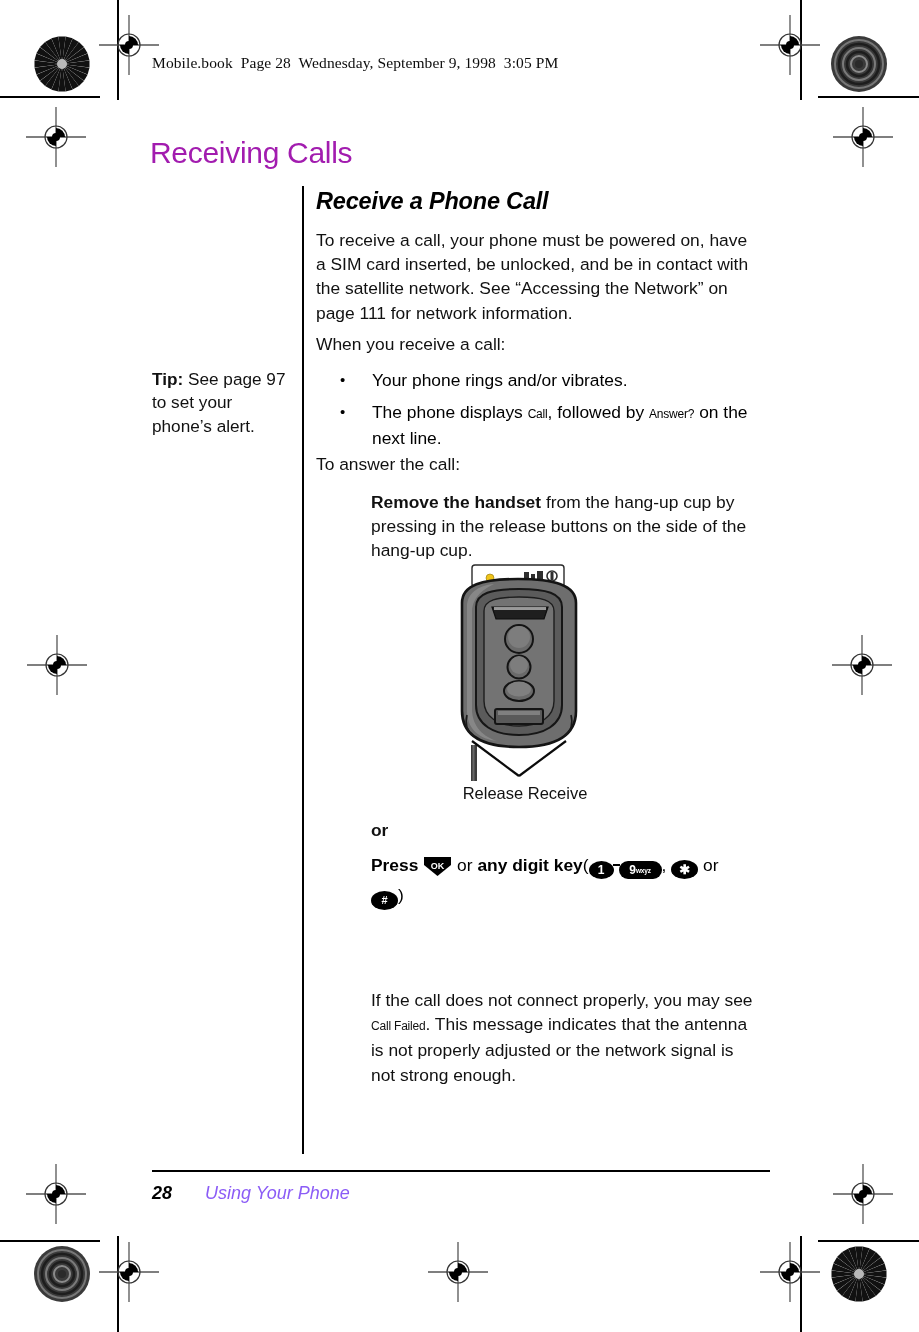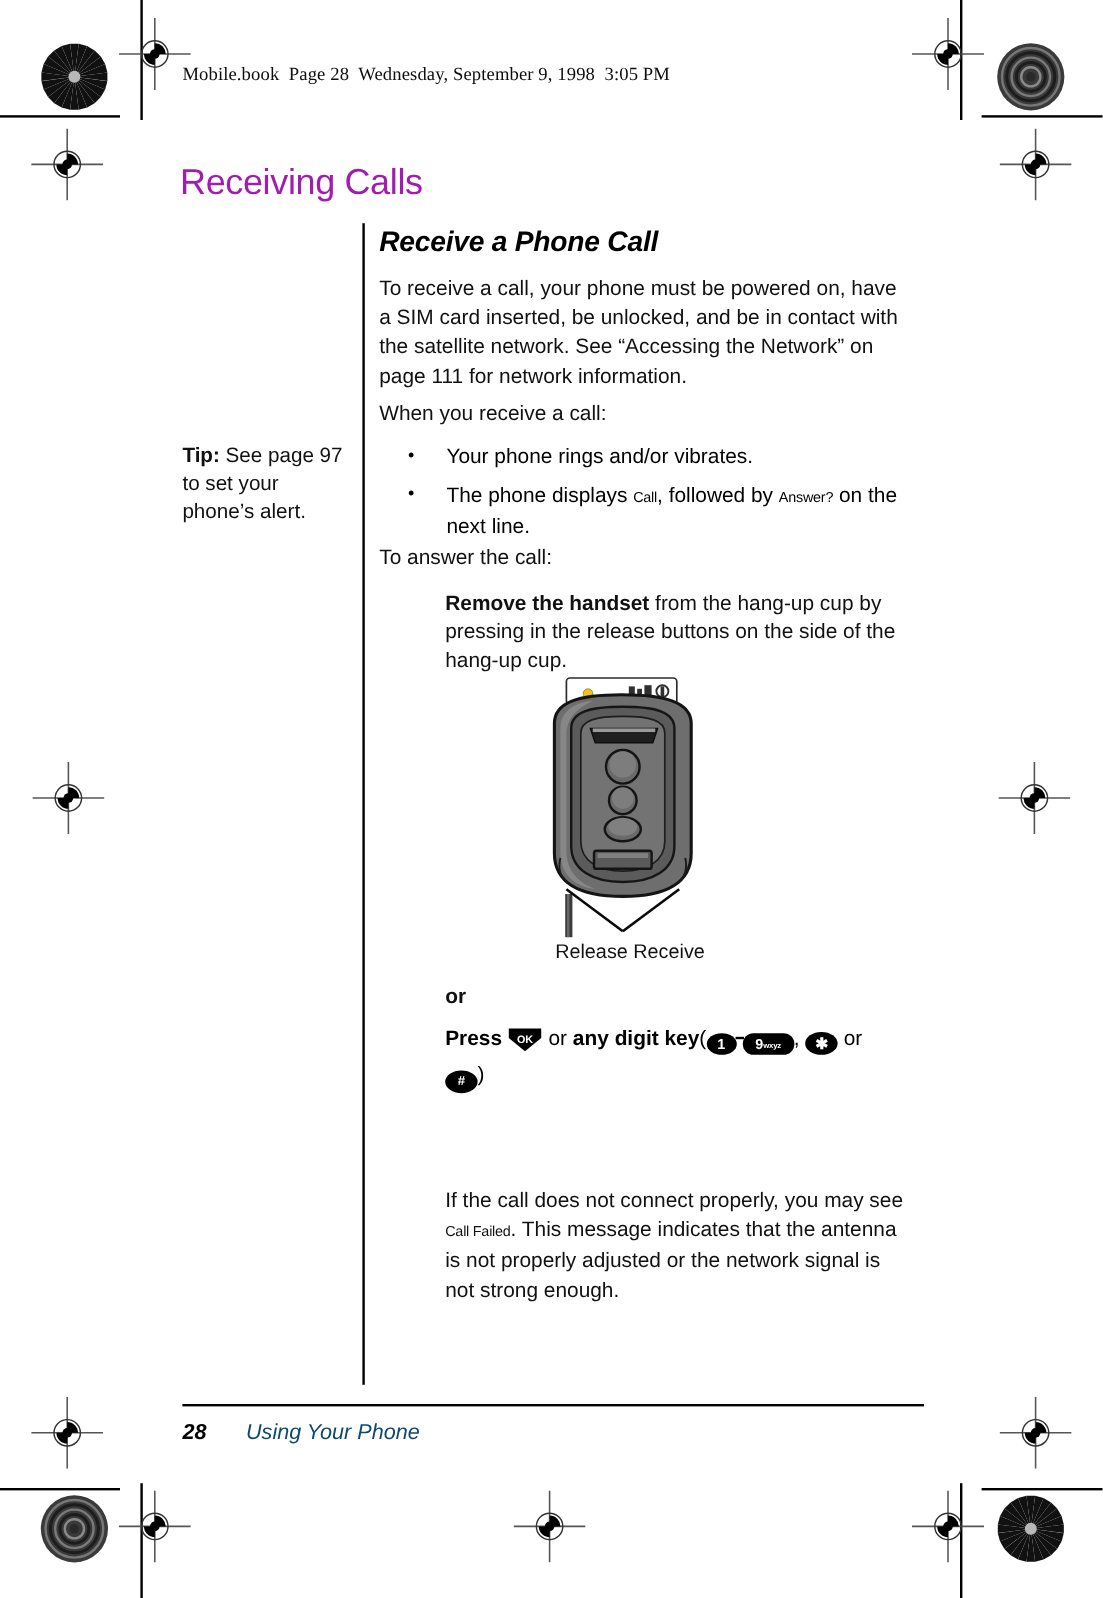--- a/index.html
+++ b/index.html
@@ -200,21 +200,21 @@
     font-size: 18px;
     font-weight: bold;
     font-style: italic;
   }
   #running-foot {
     position: absolute;
     left: 205px;
     top: 1183px;
     font-size: 18px;
     font-style: italic;
-    color: #0c4a6e;
+    color: #8b5cf6;
   }
 </style>
 </head>
 <body>
 
 <div id="page">
 
   <div class="crop-line" style="left:117px; top:0px; width:1.6px; height:100px;"></div>
   <div class="crop-line" style="left:0px; top:96px; width:100px; height:1.6px;"></div>
   <div class="crop-line" style="left:800px; top:0px; width:1.6px; height:100px;"></div>

